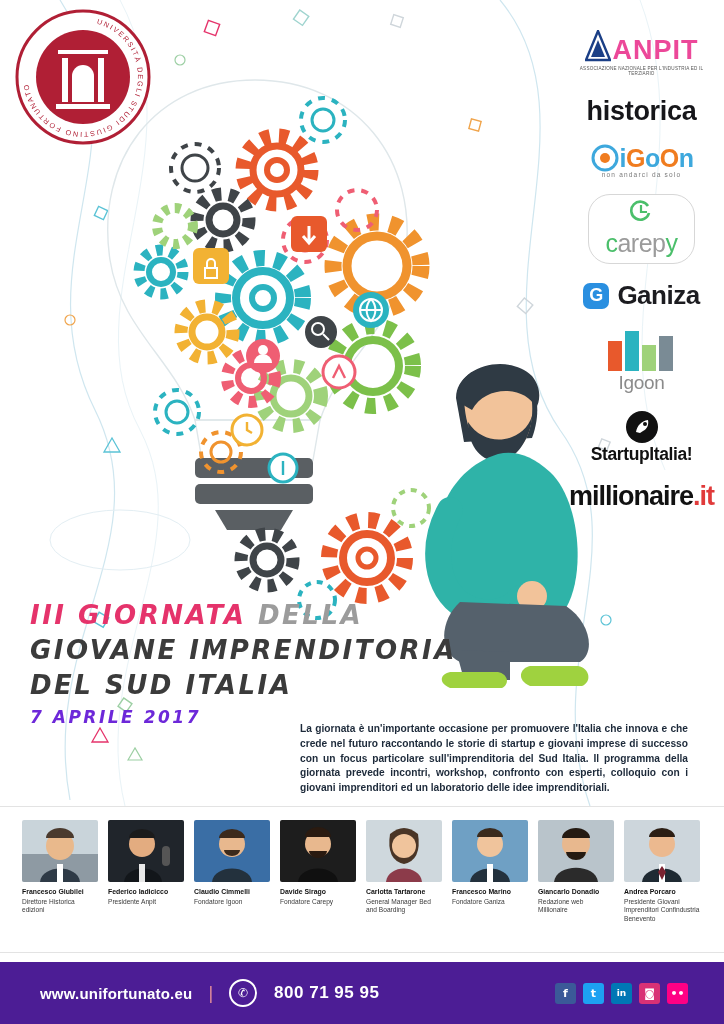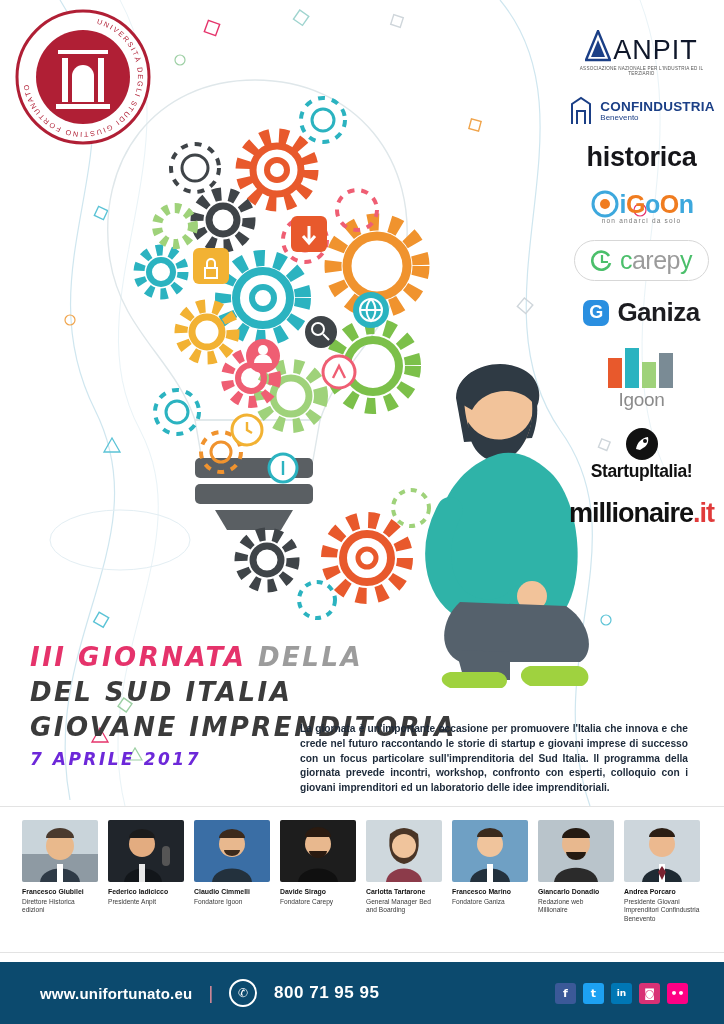--- a/index.html
+++ b/index.html
@@ -19,53 +19,53 @@
   .seal{position:absolute;left:12px;top:6px;width:142px;height:142px;}
 
   
   .logo-col{
     position:absolute;right:0;top:0;width:165px;
     display:flex;flex-direction:column;align-items:center;
     padding-top:26px;box-sizing:border-box;
   }
   .logo-box{width:150px;display:flex;flex-direction:column;align-items:center;justify-content:center;margin-bottom:16px;}
   .logo-anpit{height:54px;}
-  .anpit-word{font-size:27px;font-weight:normal;color:#0f172a;letter-spacing:1px;line-height:1;}
+  .anpit-word{font-size:27px;font-weight:bold;color:#ec4899;letter-spacing:1px;line-height:1;}
   .anpit-sub{font-size:4.6px;color:#555;letter-spacing:.2px;margin-top:2px;text-align:center;}
   .confind{display:flex;align-items:center;gap:6px;}
   .confind-mark{width:26px;height:30px;}
   .confind-txt{line-height:1.05;}
   .confind-txt .c1{font-size:13.5px;color:#1b3f86;font-weight:600;letter-spacing:.2px;}
   .confind-txt .c2{font-size:8px;color:#1b3f86;}
   .historica{font-size:27px;font-weight:bold;color:#16161a;letter-spacing:-.3px;}
   .igoon{display:flex;align-items:center;}
   .igoon-txt{font-size:25px;color:#3da8dd;font-weight:600;letter-spacing:-.5px;}
   .igoon-txt b{color:#f07c1f;}
   .igoon-sub{font-size:6.5px;color:#7a7a7a;letter-spacing:1.2px;text-align:center;margin-top:-2px;}
   .carepy{
     border:1.5px solid #d7d7d7;border-radius:22px;
-    padding:5px 16px;display:flex;align-items:center;gap:7px;background:#fff;
+    padding:5px 16px;display:flex;align-items:center;gap:7px;background:#fff;flex-direction:column;
   }
   .carepy-txt{font-size:25px;color:#9b9b9b;letter-spacing:-.5px;}
   .carepy-txt .g{color:#4bbf6b;}
   .ganiza{display:flex;align-items:center;gap:8px;}
   .ganiza-ic{width:26px;height:26px;border-radius:7px;background:#2a8fe0;color:#fff;font-size:18px;font-weight:bold;display:flex;align-items:center;justify-content:center;}
   .ganiza-txt{font-size:26px;color:#1c1c20;font-weight:600;letter-spacing:-.5px;}
   .benbo-txt{font-size:19px;color:#8b8b8b;letter-spacing:-.3px;margin-top:1px;}
   .startup{display:flex;flex-direction:column;align-items:center;}
   .startup-txt{font-size:17.5px;font-weight:bold;color:#111;letter-spacing:-.4px;}
   .millionaire{font-size:27px;font-weight:bold;color:#111;letter-spacing:-1px;}
   .millionaire .it{color:#e03a3a;}
 
   
   .gears{position:absolute;left:55px;top:60px;width:420px;height:560px;}
   .person{position:absolute;left:390px;top:350px;width:240px;height:360px;}
 
   
-  .title-wrap{position:absolute;left:30px;top:642px;width:430px;}
+  .title-wrap{position:absolute;left:30px;top:600px;width:430px;}
   .t-line{
     font-family:"DejaVu Sans", sans-serif;
     font-weight:bold;font-style:italic;
     letter-spacing:2.5px;line-height:1.16;
     -webkit-text-stroke:0px;
   }
   .t1{font-size:26px;}
   .t1 .pink{color:#e5336b;}
   .t1 .gray{color:#9c9c9c;}
   .t2{font-size:26px;color:#3b3b3b;margin-top:5px;}
@@ -89,21 +89,21 @@
   .sp-name{font-size:6.9px;font-weight:bold;color:#111;margin-top:6px;line-height:1.25;}
   .sp-role{font-size:6.6px;color:#3a3a3a;line-height:1.3;margin-top:1px;}
 
   
   .hr-top{position:absolute;left:0;top:806px;width:724px;height:1px;background:#e3e3e3;}
   .hr-bot{position:absolute;left:0;top:952px;width:724px;height:1px;background:#e3e3e3;}
 
   
   .footer{
     position:absolute;left:0;bottom:0;width:724px;height:62px;
-    background:#0c4a6e;display:flex;align-items:center;
+    background:#4c1d95;display:flex;align-items:center;
   }
   .f-url{color:#fff;font-size:15px;font-weight:bold;letter-spacing:.2px;margin-left:40px;}
   .f-sep{color:#e08c99;font-size:18px;margin:0 16px;}
   .f-phone-ic{width:24px;height:24px;border:2px solid #fff;border-radius:50%;display:flex;align-items:center;justify-content:center;color:#fff;font-size:12px;}
   .f-phone{color:#fff;font-size:17px;font-weight:bold;margin-left:17px;letter-spacing:.5px;}
   .f-social{margin-left:auto;margin-right:36px;display:flex;gap:7px;}
   .f-ic{width:21px;height:21px;border-radius:3px;display:flex;align-items:center;justify-content:center;color:#fff;font-size:11px;font-weight:bold;font-family:"DejaVu Sans",sans-serif;}
 </style>
 </head>
 <body>
@@ -275,34 +275,20 @@
       <div style="display:flex;align-items:flex-end;gap:2px;">
         <svg width="26" height="34" viewBox="0 0 26 34">
           <path d="M13 1 L25 30 H1 Z" fill="none" stroke="#1b3f86" stroke-width="2.4"></path>
           <path d="M13 10 L20 27 H6 Z" fill="#1b3f86"></path>
         </svg>
         <div class="anpit-word">ANPIT</div>
       </div>
       <div class="anpit-sub">ASSOCIAZIONE NAZIONALE PER L'INDUSTRIA ED IL TERZIARIO</div>
     </div>
 
-    <div class="logo-box">
-      <div class="confind">
-        <svg class="confind-mark" viewBox="0 0 26 30">
-          <g fill="none" stroke="#1b3f86" stroke-width="2">
-            <path d="M4 28 V8 l9 -6 l9 6 V28"></path>
-            <path d="M9 28 V15 h8 v13"></path>
-          </g>
-        </svg>
-        <div class="confind-txt">
-          <div class="c1">CONFINDUSTRIA</div>
-          <div class="c2">Benevento</div>
-        </div>
-      </div>
-    </div>
 
     <div class="logo-box">
       <div class="historica">historica</div>
     </div>
 
     <div class="logo-box">
       <div class="igoon">
         <svg width="30" height="30" viewBox="0 0 30 30">
           <circle cx="15" cy="15" r="12" fill="none" stroke="#3da8dd" stroke-width="3"></circle>
           <circle cx="15" cy="15" r="5" fill="#f07c1f"></circle>
@@ -352,22 +338,22 @@
       <div class="millionaire"><span>millionaire</span><span class="it">.it</span></div>
     </div>
 
   </div>
 
   <div class="title-wrap">
     <div class="t-line t1">
       <span class="pink">III GIORNATA</span>
       <span class="gray">DELLA</span>
     </div>
+    <div class="t-line t2">GIOVANE IMPRENDITORIA</div>
     <div class="t-line t3">DEL SUD ITALIA</div>
-    <div class="t-line t2">GIOVANE IMPRENDITORIA</div>
     <div class="t-line t4">7 APRILE 2017</div>
   </div>
 
   <div class="para">La giornata è un'importante occasione per promuovere l'Italia che innova e che crede nel futuro raccontando le storie di startup e giovani imprese di successo con un focus particolare sull'imprenditoria del Sud Italia. Il programma della giornata prevede incontri, workshop, confronto con esperti, colloquio con i giovani imprenditori ed un laboratorio delle idee imprenditoriali.</div>
 
   <div class="hr-top"></div>
 
   <div class="speakers">
 
     <div class="sp">

